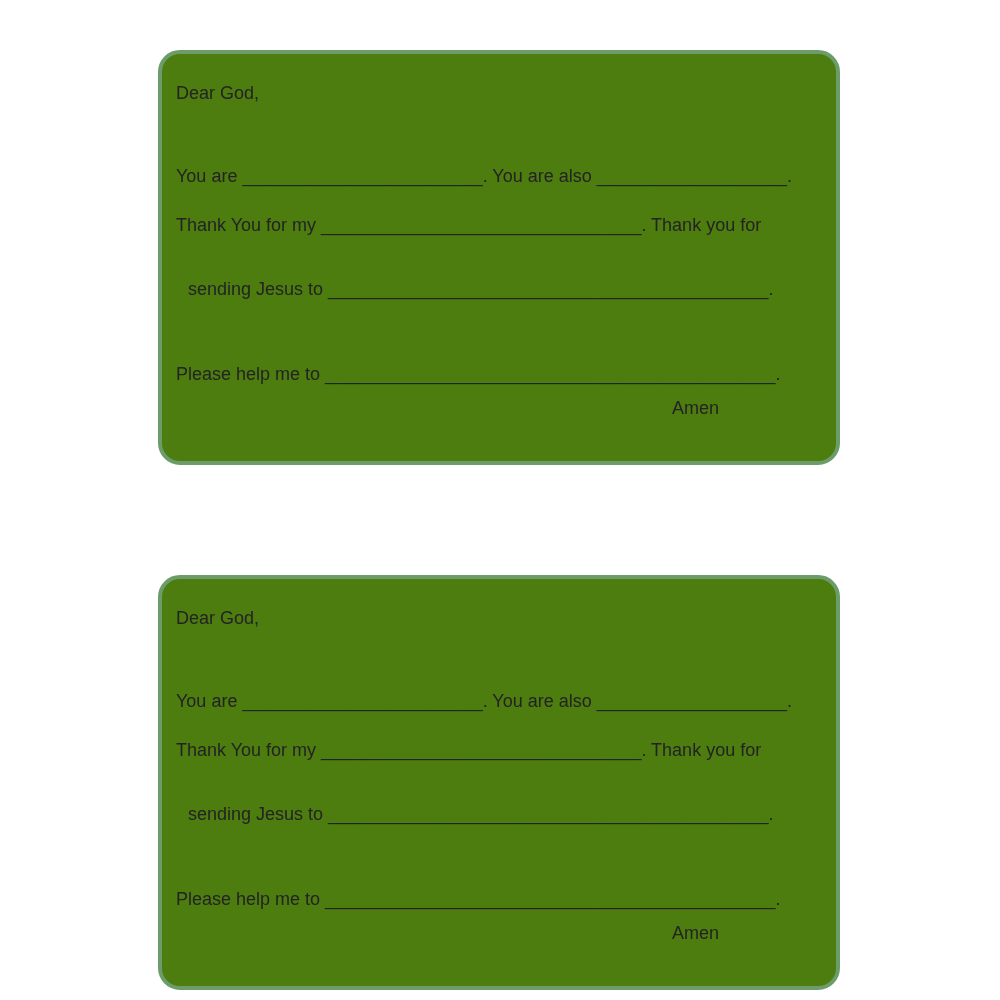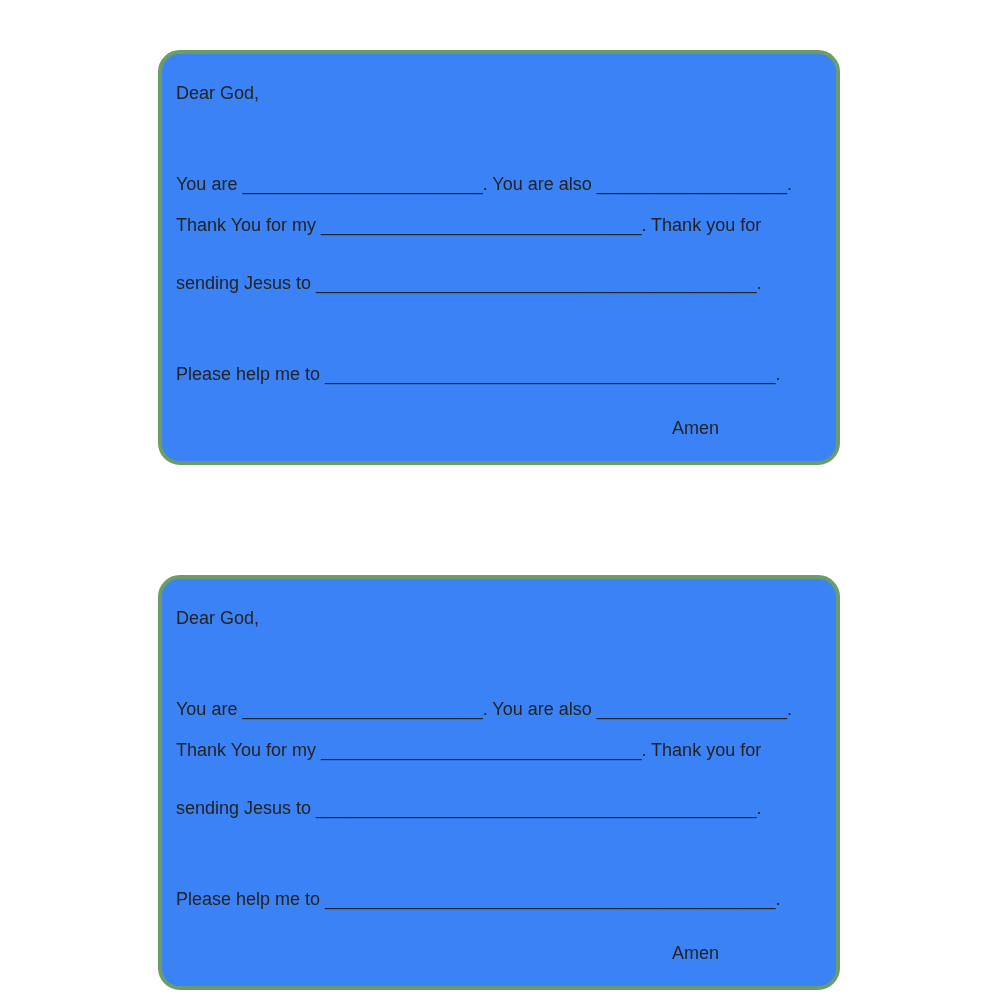--- a/index.html
+++ b/index.html
@@ -9,38 +9,38 @@
       background: #ffffff;
       font-family: "Liberation Sans", sans-serif;
       position: relative;
       overflow: hidden;
     }
     .card {
       position: absolute;
       left: 158px;
       width: 682px;
       height: 415px;
-      background: #3b82f6;
+      background: #4d7c0f;
       border: 4px solid #6b9c69;
       border-radius: 22px;
     }
     .card .textline {
       position: absolute;
       left: 14px;
       font-size: 18px;
       line-height: 20px;
       color: #232323;
       white-space: nowrap;
     }
     .card .greeting   { top: 29px; }
-    .card .line-0     { top: 120px; }
+    .card .line-0     { top: 112px; }
     .card .line-1     { top: 161px; }
-    .card .line-2     { top: 219px; }
+    .card .line-2     { top: 225px; margin-left: 12px; }
     .card .line-3     { top: 266px; margin-top: 44px; }
-    .card .closing    { top: 364px; left: 510px; }
+    .card .closing    { top: 344px; left: 510px; }
     #card-1 { top: 50px; }
     #card-2 { top: 575px; }
   </style>
 </head>
 <body>
 
 <div class="card" id="card-1">
   <div class="textline greeting">Dear God,</div>
   <div class="textline line-0">You are ________________________. You are also ___________________.</div>
   <div class="textline line-1">Thank You for my ________________________________. Thank you for</div>

